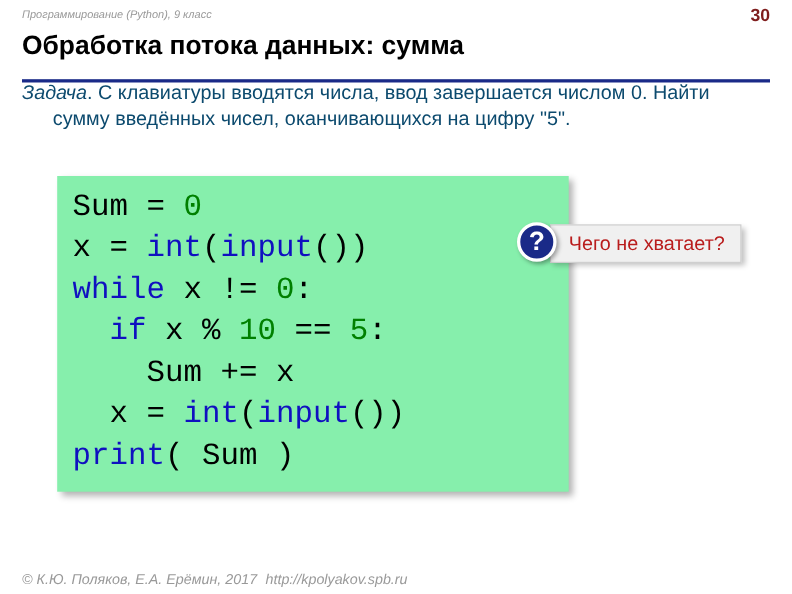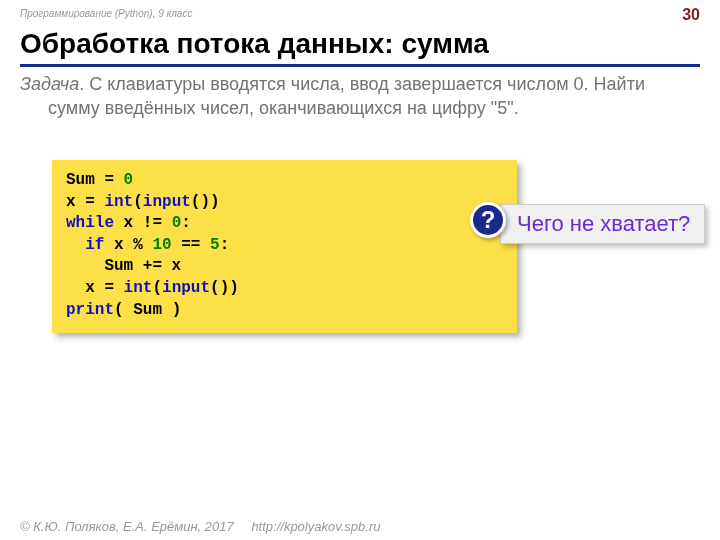--- a/index.html
+++ b/index.html
@@ -25,49 +25,49 @@
     right: 20px;
     font-size: 16px;
     font-weight: bold;
     color: #7f1d1d;
   }
   .title {
     position: absolute;
     top: 28px;
     left: 20px;
     right: 20px;
-    font-size: 28px;
+    font-size: 24px;
     font-weight: bold;
     color: #000;
     border-bottom: 3px solid #1a2a88;
-    padding-bottom: 4px;
+    padding-bottom: 16px;
   }
   .task {
     position: absolute;
     top: 72px;
     left: 20px;
     right: 20px;
     font-size: 18px;
-    color: #737373;
+    color: #0c4a6e;
     line-height: 1.35;
   }
   .task-label { font-style: italic; }
   .task-body { display: block; padding-left: 28px; text-indent: -28px; }
   .task-body::before { content: ""; }
   .codebox {
     position: absolute;
     top: 160px;
     left: 52px;
     width: 465px;
-    background: #fde047;
+    background: #86efac;
     box-shadow: 4px 4px 6px rgba(0,0,0,0.3);
     padding: 10px 14px 12px 14px;
     font-family: "Courier New", monospace;
-    font-size: 16px;
-    font-weight: bold;
+    font-size: 28px;
+    font-weight: normal;
     line-height: 1.35;
     color: #000;
     white-space: pre;
   }
   .kw { color: #1010c0; }
   .num { color: #008000; }
   .bi { color: #1010c0; }
   .question-badge {
     position: absolute;
     top: 202px;
@@ -86,33 +86,33 @@
     z-index: 3;
   }
   .question-box {
     position: absolute;
     top: 204px;
     left: 500px;
     background: #f0f0f0;
     border: 1px solid #ccc;
     box-shadow: 3px 3px 5px rgba(0,0,0,0.25);
     padding: 6px 14px 6px 16px;
-    font-size: 22px;
-    color: #6d28d9;
+    font-size: 18px;
+    color: #b91c1c;
     z-index: 2;
   }
   .footer {
     position: absolute;
     bottom: 6px;
     left: 20px;
     font-size: 13px;
     font-style: italic;
     color: #999;
   }
-  .footer-link { margin-left: 14px; text-align: center; }
+  .footer-link { margin-left: 4px; text-align: center; }
 </style>
 </head>
 <body>
 
 <div class="header-subtitle">Программирование (Python), 9 класс</div>
 <div class="page-num">30</div>
 
 <div class="title">Обработка потока данных: сумма</div>
 
 <div class="task">

